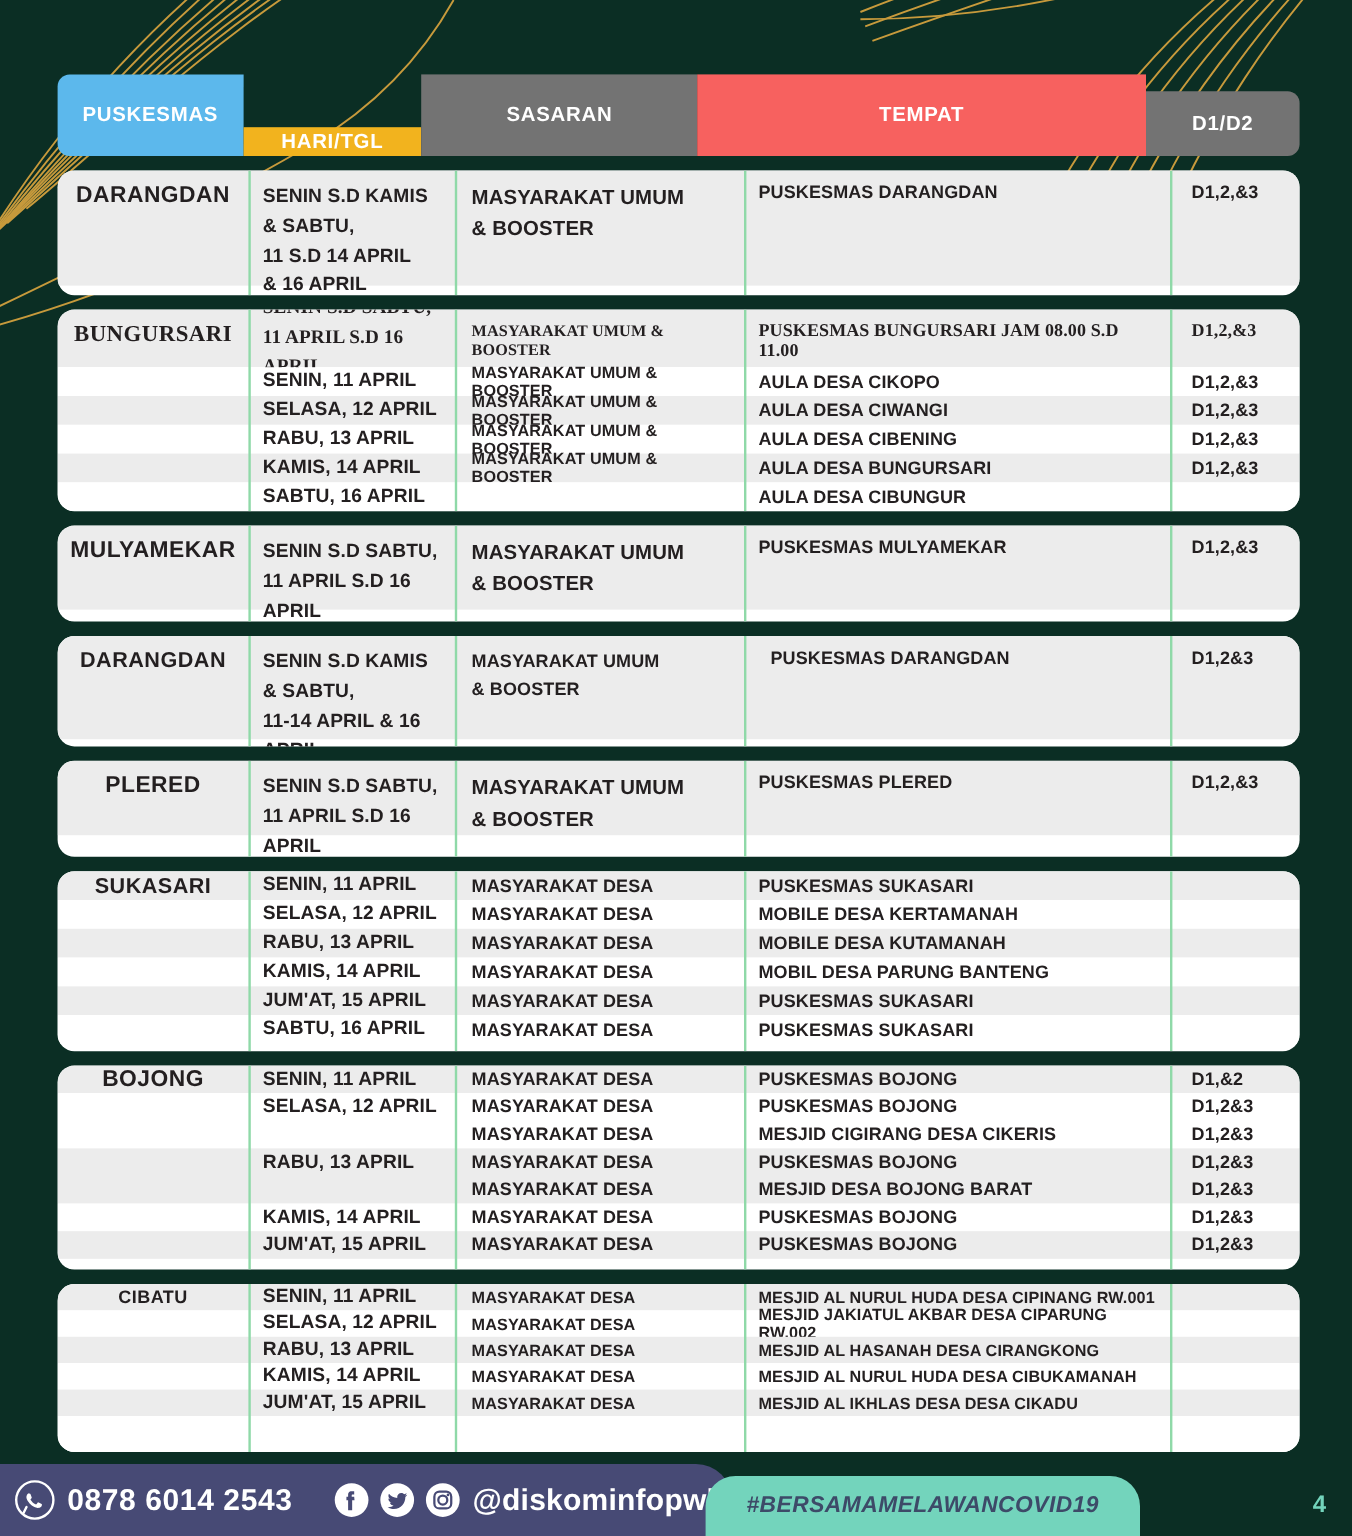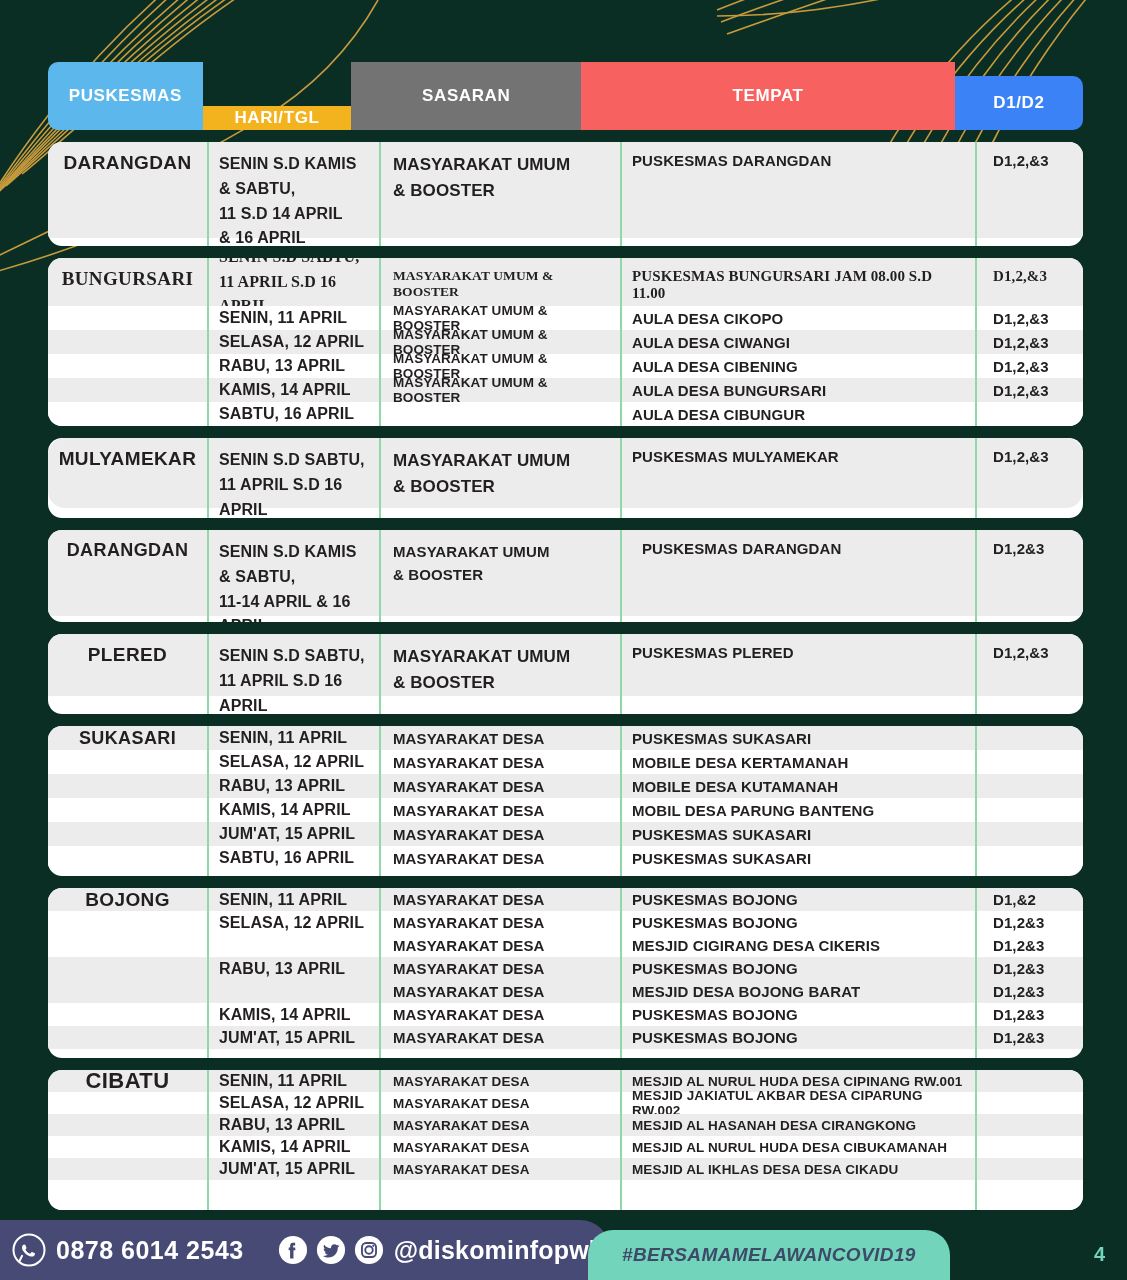--- a/index.html
+++ b/index.html
@@ -33,21 +33,21 @@
     display: flex; align-items: center; justify-content: center;
     color: #ffffff;
     font-weight: bold;
     font-size: 17px;
     letter-spacing: .6px;
   }
   .th-puskesmas { width: 158px; background: #5cb8ec; border-radius: 10px 0 0 10px; }
   .th-hari      { width: 152px; background: #f2b31e; margin-top: 44px; }
   .th-sasaran   { width: 235px; background: #737373; }
   .th-tempat    { width: 382px; background: #f7615f; }
-  .th-d1d2      { width: 131px; background: #3b82f6; border-radius: 0 10px 10px 0; margin-top: 14px; }
+  .th-d1d2      { width: 131px; background: #737373; border-radius: 0 10px 10px 0; margin-top: 14px; }
 
   
   .group {
     position: relative;
     background: #ffffff;
     border-radius: 14px;
     margin-top: 12px;
     overflow: hidden;
   }
 
@@ -313,21 +313,21 @@
             <span class="txt md"></span>
           </div>
       </div>
     </div>
 
     <div class="group" style="height:80px;">
       <div class="vline v1"></div>
       <div class="vline v2"></div>
       <div class="vline v3"></div>
       <div class="vline v4"></div>
-      <div class="row stripe" style="height:70px;border-radius:17px;">
+      <div class="row stripe" style="height:70px;">
         <div class="cell c-pusk span-cell">
           <span class="pusk-name">MULYAMEKAR</span>
         </div>
         <div class="cell c-hari span-cell">
           <div class="multi">
             <span class="txt">SENIN S.D SABTU,</span>
             <span class="txt">11 APRIL S.D 16 APRIL</span>
           </div>
         </div>
         <div class="cell c-sas span-cell">
@@ -622,21 +622,21 @@
     </div>
 
     <div class="group" style="height:140px;">
       <div class="vline v1"></div>
       <div class="vline v2"></div>
       <div class="vline v3"></div>
       <div class="vline v4"></div>
 
       <div class="row stripe" style="height:22px;">
         <div class="cell c-pusk">
-          <span class="pusk-name" style="font-size:22px;">CIBATU</span>
+          <span class="pusk-name" style="font-size:15px;">CIBATU</span>
         </div>
         <div class="cell c-hari">
             <span class="txt">SENIN, 11 APRIL</span>
           </div>
         <div class="cell c-sas">
             <span class="txt sm">MASYARAKAT DESA</span>
           </div>
         <div class="cell c-temp">
             <span class="txt sm">MESJID AL NURUL HUDA DESA CIPINANG RW.001</span>
           </div>

